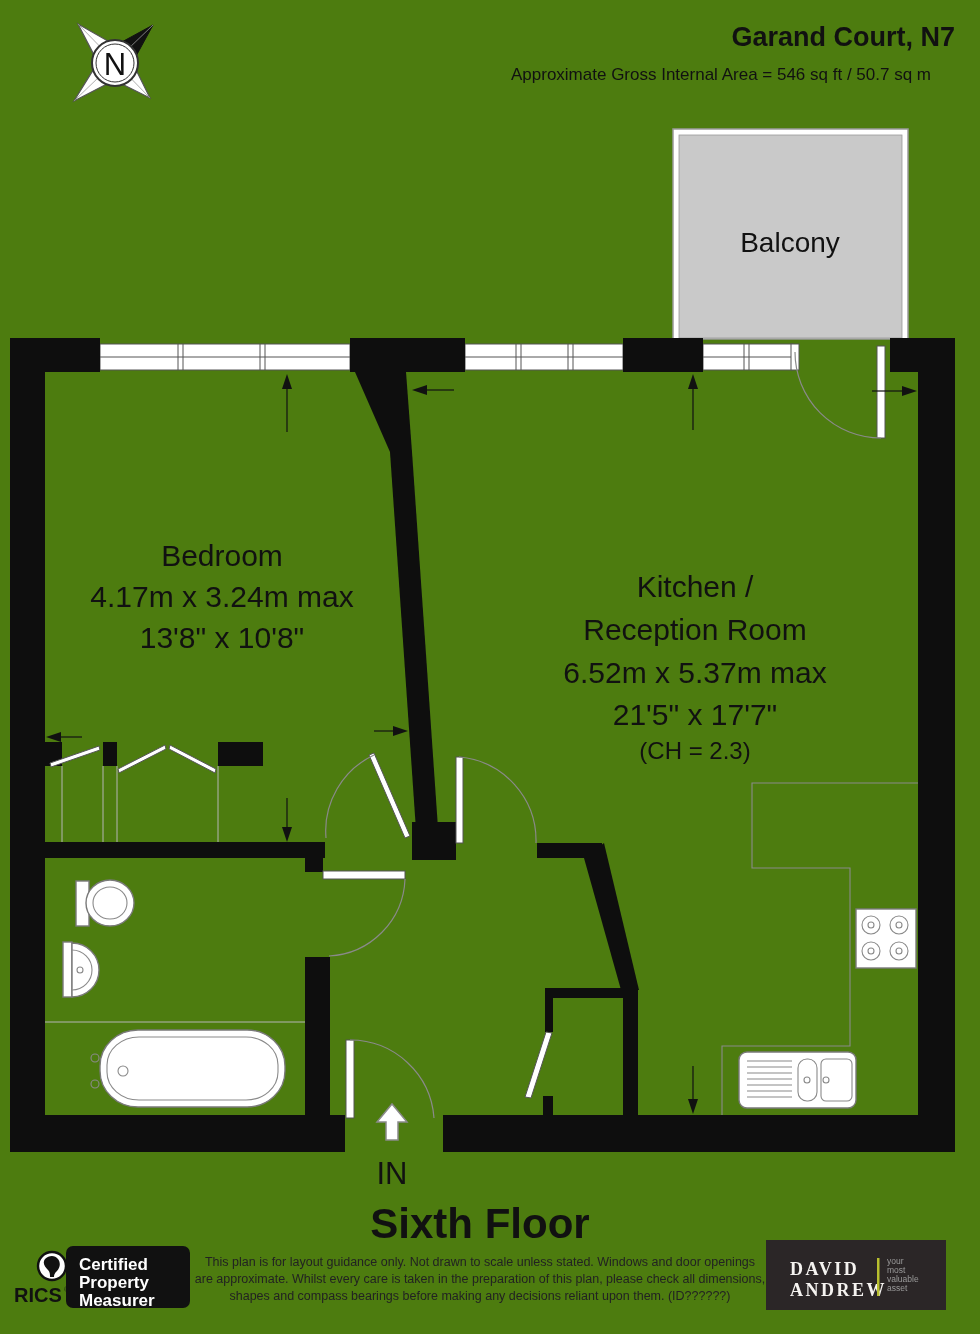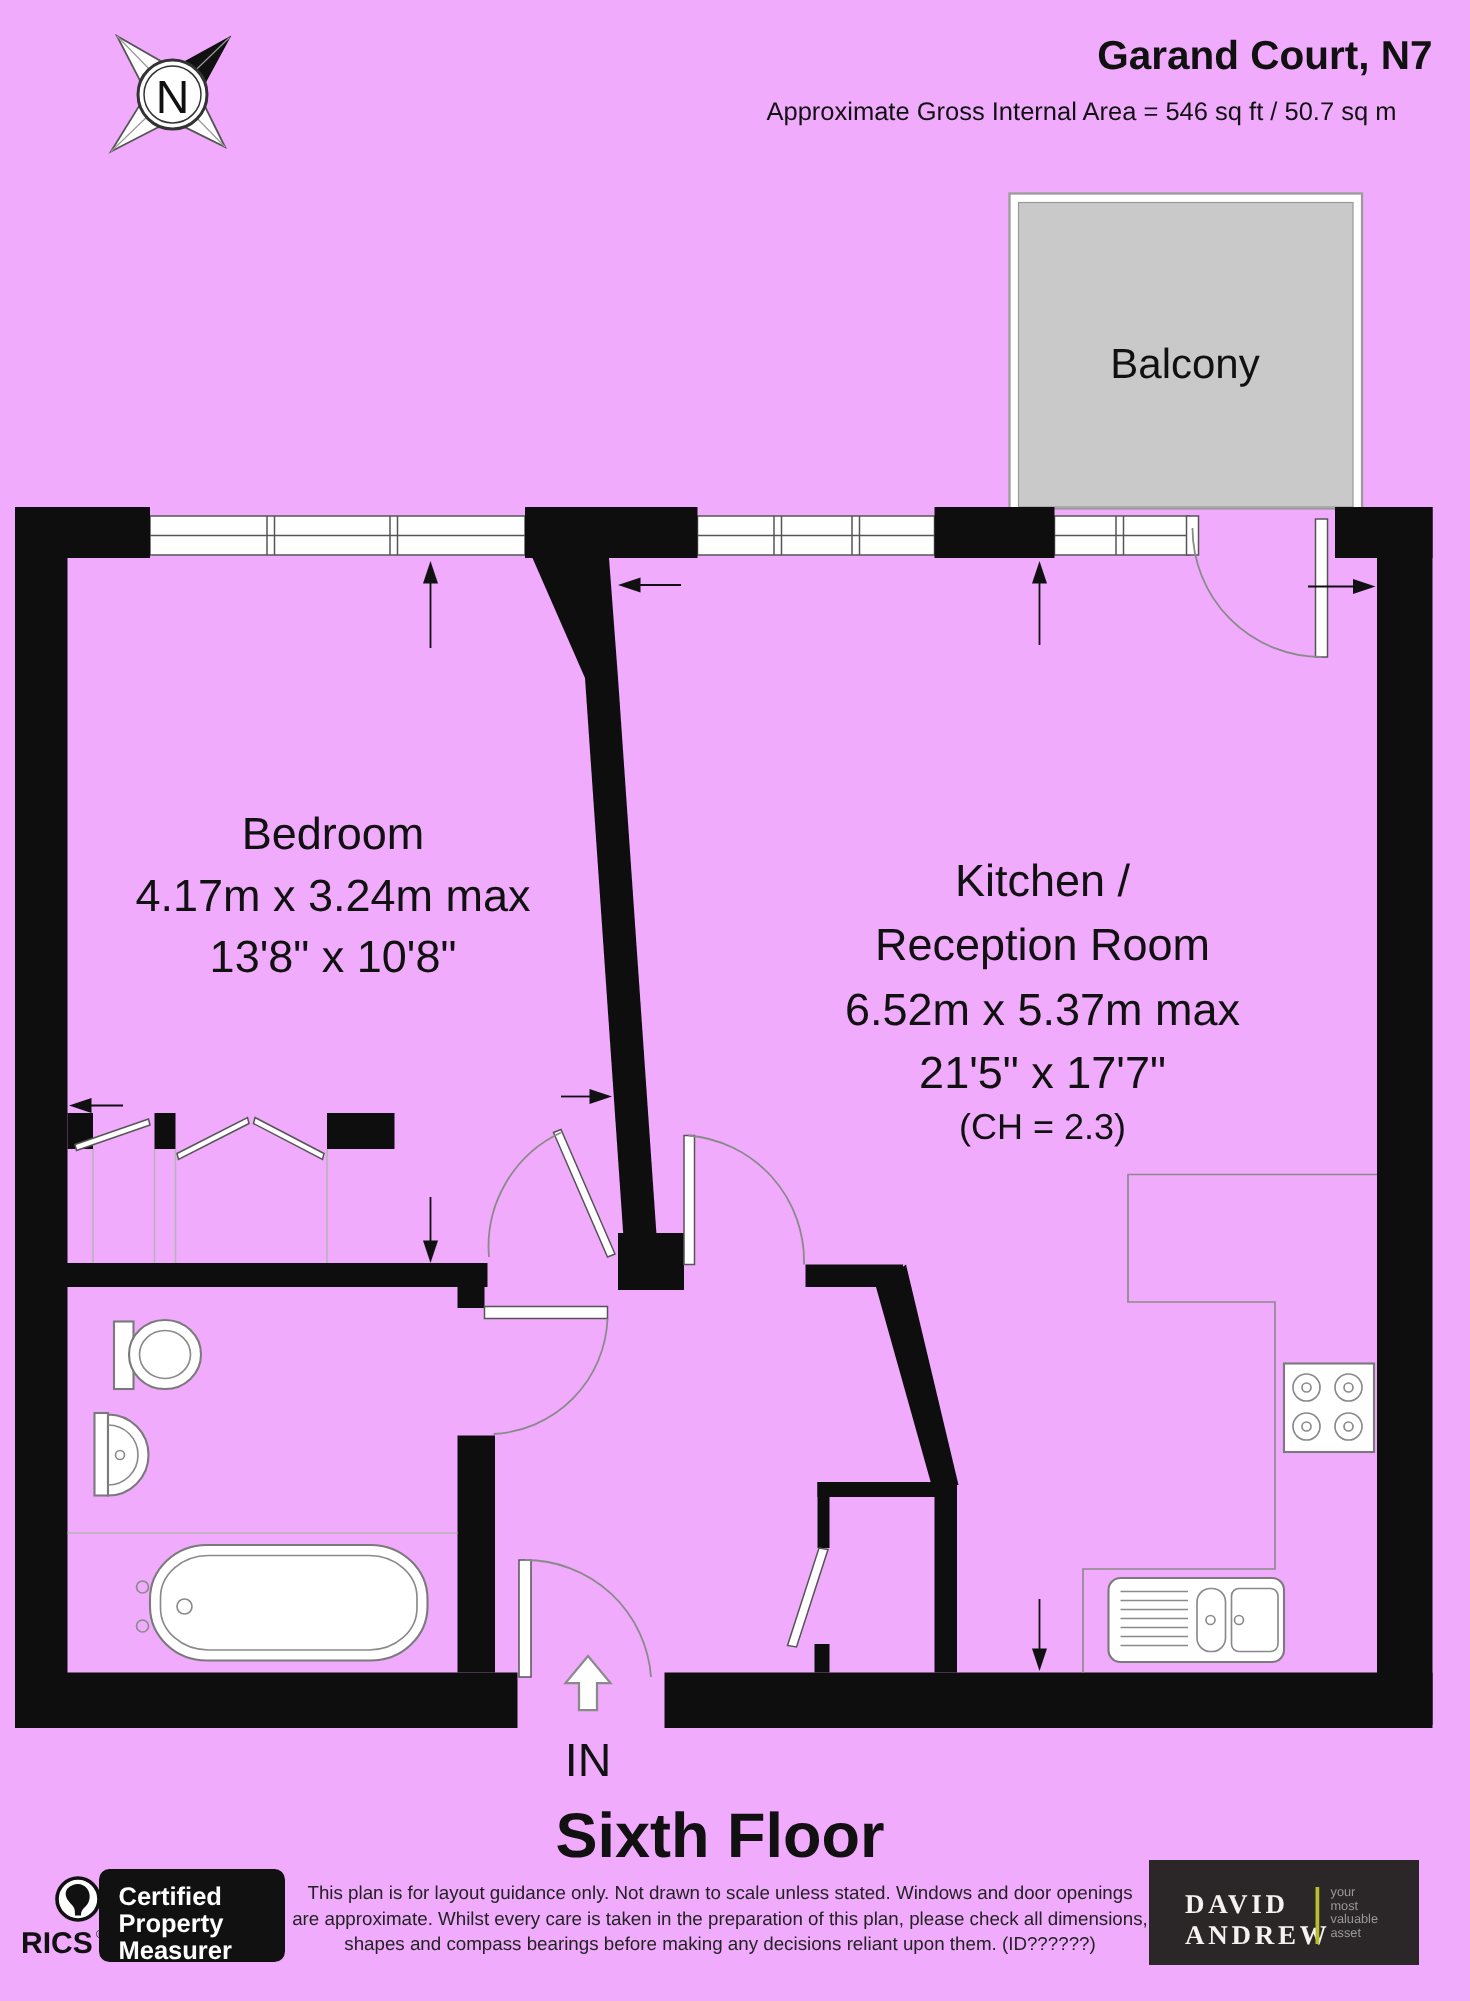--- a/index.html
+++ b/index.html
@@ -1,16 +1,16 @@
 <!DOCTYPE html>
 <html><head>
 <meta charset="utf-8">
 <style>
   html,body{margin:0;padding:0;background:#ffffff;}
-  .stage{position:relative;width:980px;height:1334px;background:#f0abfc;overflow:hidden;
+  .stage{position:relative;width:980px;height:1334px;background:#4d7c0f;overflow:hidden;
          font-family:"Liberation Sans",sans-serif;}
   svg{position:absolute;left:0;top:0;}
   text{font-family:"Liberation Sans",sans-serif;fill:#111;}
   .t-title{font-size:27px;font-weight:bold;}
   .t-sub{font-size:17px;}
   .t-room{font-size:30px;}
   .t-ch{font-size:24px;}
   .t-balcony{font-size:28px;}
   .t-in{font-size:31px;}
   .t-floor{font-size:42px;font-weight:bold;}

